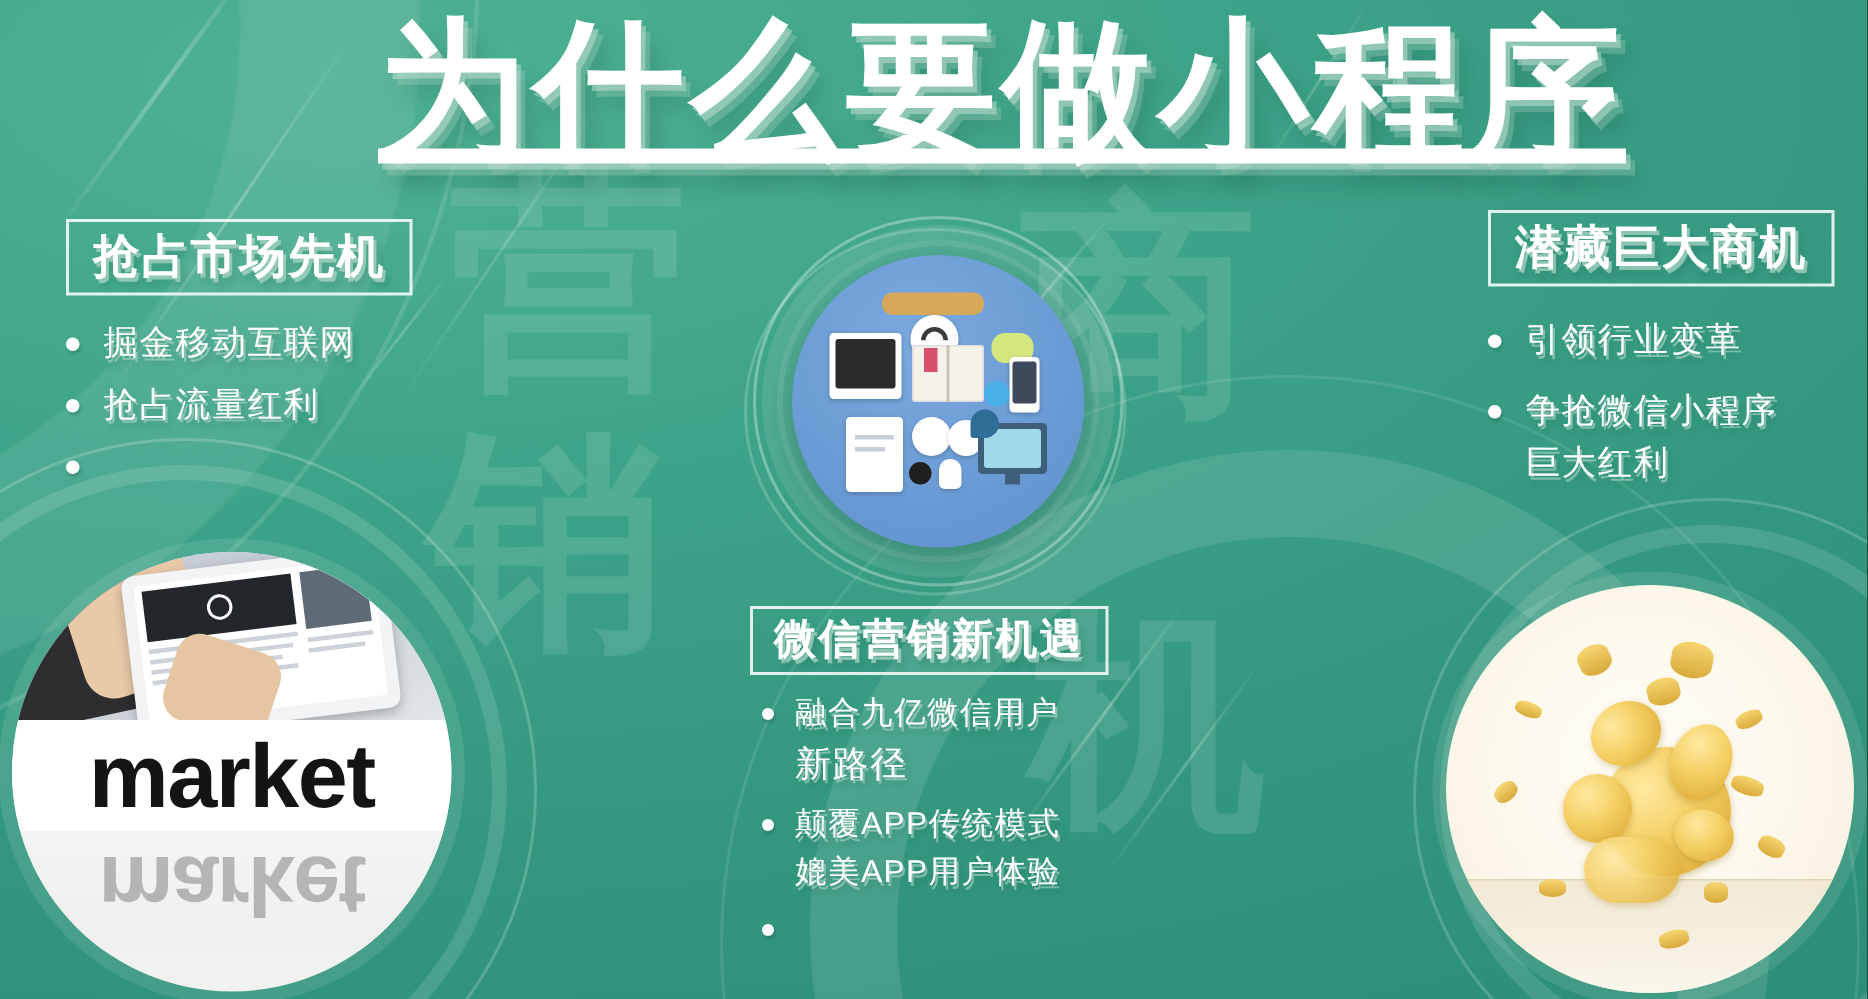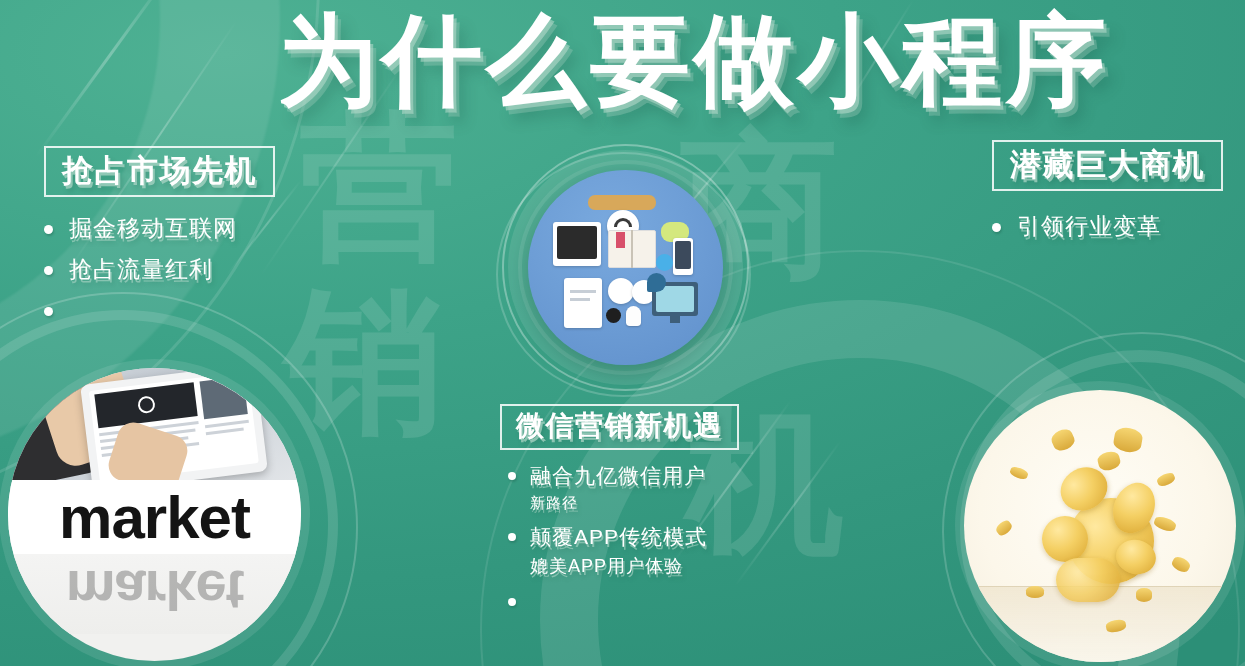--- a/index.html
+++ b/index.html
@@ -100,31 +100,32 @@
     color: rgba(255,255,255,0.115);
     font-weight: 700;
     line-height: 1;
     letter-spacing: 0;
     user-select: none;
   }
 
   
   .title {
     position:absolute;
-    left: 278px; top: 6px;
+    left: 252px; top: 6px;
     font-size: 100px;
     font-weight: 700;
     color: #ffffff;
     letter-spacing: 4px;
     line-height: 1.08;
     white-space: nowrap;
     text-shadow:
        3px 4px 0 rgba(185,220,206,0.55),
        6px 8px 0 rgba(160,205,188,0.35),
       10px 14px 14px rgba(20,80,62,0.25);
+    text-decoration: underline;
   }
 
   
   .panel { position:absolute; }
 
   .panel-head {
     display:inline-block;
     border: 2px solid rgba(255,255,255,0.85);
     padding: 7px 16px 9px 16px;
     white-space: nowrap;
@@ -322,40 +323,47 @@
     <div class="panel-head">
       <div class="panel-head-text">潜藏巨大商机</div>
     </div>
     <ul class="bullets" style="margin-top:18px;">
       <li class="bullet-item">
         <span class="bullet-dot"></span>
         <span class="bullet-lines">
           <div class="bullet-line">引领行业变革</div>
         </span>
       </li>
+      <li class="bullet-item" style="margin-top:12px;">
+        <span class="bullet-dot"></span>
+        <span class="bullet-lines">
+          <div class="bullet-line">争抢微信小程序</div>
+          <div class="bullet-line">巨大红利</div>
+        </span>
+      </li>
     </ul>
   </div>
 
   <div class="panel" style="left:500px; top:404px;">
     <div class="panel-head" style="padding:6px 14px 8px 14px;">
       <div class="panel-head-text" style="font-size:28px;">微信营销新机遇</div>
     </div>
     <ul class="bullets" style="margin-top:10px; margin-left:8px;">
       <li class="bullet-item">
         <span class="bullet-dot" style="width:8px;height:8px;margin-top:12px;margin-right:14px;"></span>
         <span class="bullet-lines">
           <div class="bullet-line" style="font-size:21px;">融合九亿微信用户</div>
-          <div class="bullet-line" style="font-size:15px;">新路径</div>
+          <div class="bullet-line" style="font-size:24px;">新路径</div>
         </span>
       </li>
       <li class="bullet-item">
         <span class="bullet-dot" style="width:8px;height:8px;margin-top:12px;margin-right:14px;"></span>
         <span class="bullet-lines">
           <div class="bullet-line" style="font-size:21px;">颠覆APP传统模式</div>
-          <div class="bullet-line" style="font-size:18px;">媲美APP用户体验</div>
+          <div class="bullet-line" style="font-size:21px;">媲美APP用户体验</div>
         </span>
       </li>
       <li class="bullet-item">
         <span class="bullet-dot" style="width:8px;height:8px;margin-top:12px;margin-right:14px;"></span>
       </li>
     </ul>
   </div>
 
   <div class="circle" id="photo-left">
     <div class="tablet-photo">

